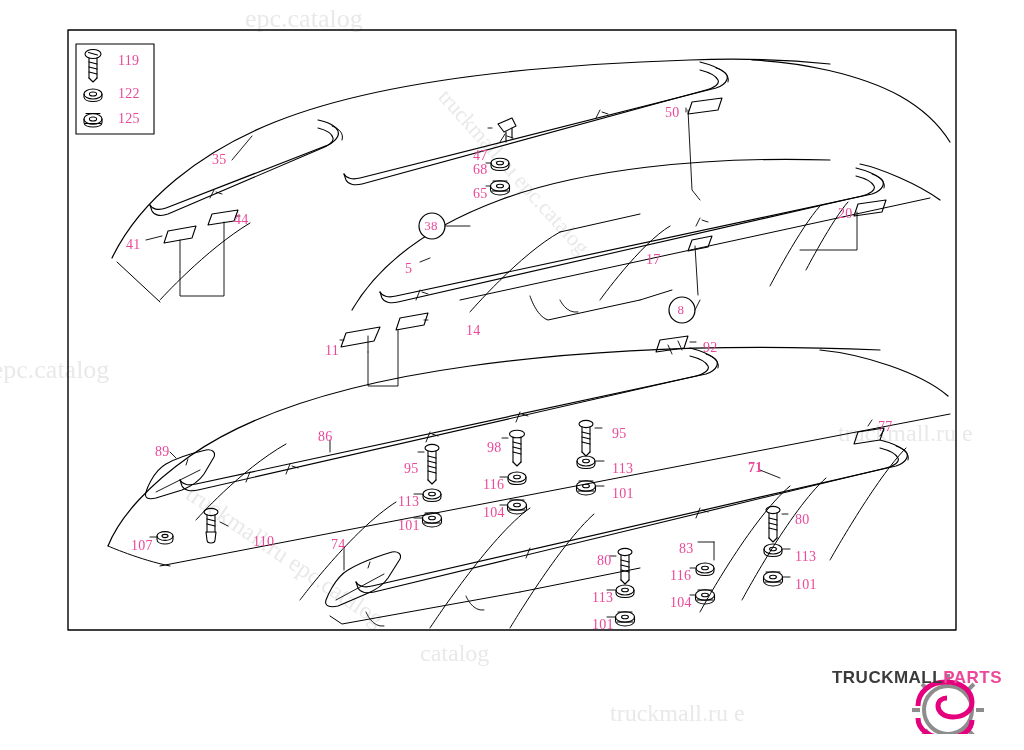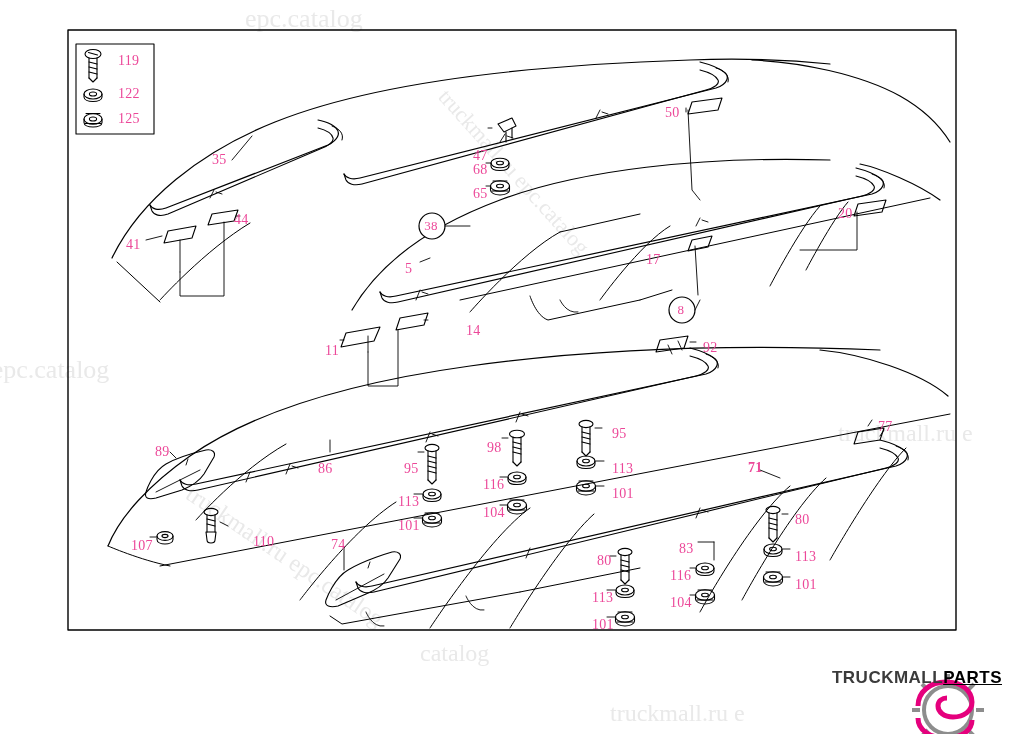--- a/index.html
+++ b/index.html
@@ -54,21 +54,21 @@
   .brand-text {
     position: absolute;
     right: 8px;
     top: 6px;
     font-family: "Liberation Sans", sans-serif;
     font-size: 17px;
     font-weight: bold;
     letter-spacing: 0.5px;
     color: #3b3b3b;
   }
-  .brand-text .pink { color: #000000; text-decoration: underline; }
+  .brand-text .pink { color: #ec4899; }
 </style>
 </head>
 <body>
 
 <div id="diagram-root">
 
   <div id="watermarks">
       <div class="wm" style="left: 245px; top: 4px; font-size: 26px; transform: rotate(0deg); transform-origin: left top;">epc.catalog</div>
       <div class="wm" style="left: 452px; top: 84px; font-size: 22px; transform: rotate(48deg); transform-origin: left top;">truckmall.ru epc.catalog</div>
       <div class="wm" style="left: -22px; top: 355px; font-size: 26px; transform: rotate(0deg); transform-origin: left top;">l epc.catalog</div>
@@ -378,21 +378,21 @@
       <div class="label" style="left: 473px; top: 186px;">65</div>
       <div class="label" style="left: 665px; top: 105px;">50</div>
       <div class="label" style="left: 431px; top: 226px; font-size: 13px; transform: translate(-50%, -50%);">38</div>
       <div class="label" style="left: 405px; top: 261px;">5</div>
       <div class="label" style="left: 646px; top: 252px;">17</div>
       <div class="label" style="left: 838px; top: 206px;">20</div>
       <div class="label" style="left: 681px; top: 310px; font-size: 13px; transform: translate(-50%, -50%);">8</div>
       <div class="label" style="left: 433px; top: 323px; margin-left: 33px;">14</div>
       <div class="label" style="left: 325px; top: 343px;">11</div>
       <div class="label" style="left: 703px; top: 340px;">92</div>
-      <div class="label" style="left: 318px; top: 429px; margin-top: 32px;">86</div>
+      <div class="label" style="left: 318px; top: 429px;">86</div>
       <div class="label" style="left: 155px; top: 444px;">89</div>
       <div class="label" style="left: 612px; top: 426px;">95</div>
       <div class="label" style="left: 487px; top: 440px;">98</div>
       <div class="label" style="left: 404px; top: 461px;">95</div>
       <div class="label" style="left: 612px; top: 461px;">113</div>
       <div class="label" style="left: 483px; top: 477px;">116</div>
       <div class="label" style="left: 612px; top: 486px;">101</div>
       <div class="label" style="left: 398px; top: 494px;">113</div>
       <div class="label" style="left: 483px; top: 505px;">104</div>
       <div class="label" style="left: 398px; top: 518px;">101</div>

